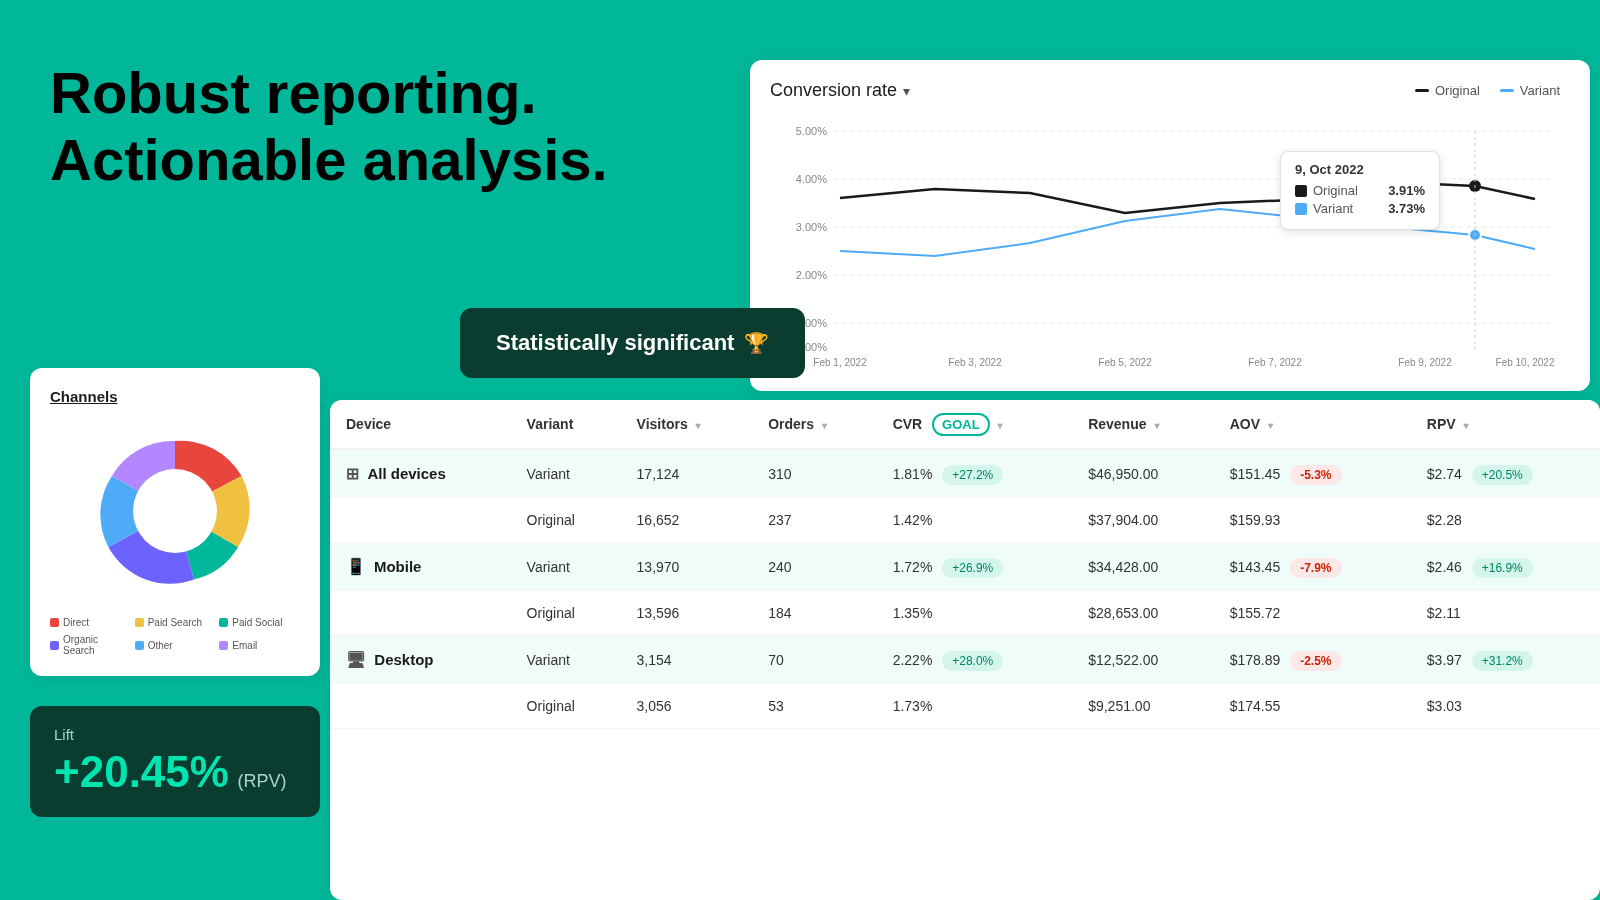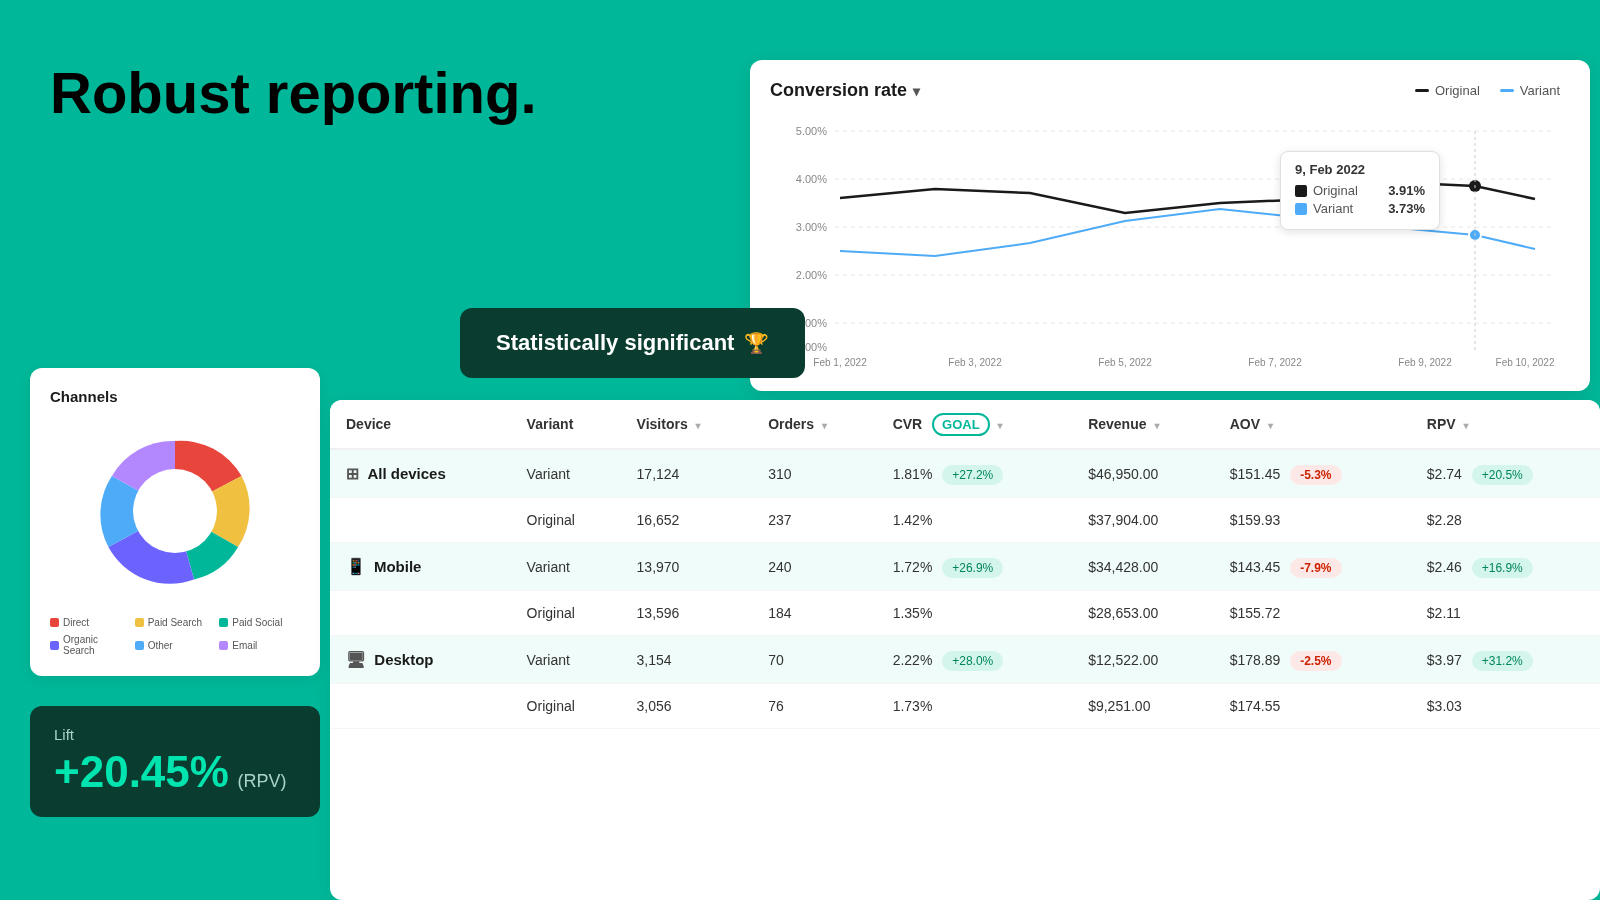--- a/index.html
+++ b/index.html
@@ -64,21 +64,21 @@
       box-shadow: 0 4px 20px rgba(0,0,0,0.1);
     }
     .chart-header {
       display: flex;
       align-items: center;
       justify-content: space-between;
       margin-bottom: 10px;
     }
     .chart-title {
       font-size: 18px;
-      font-weight: 700;
+      font-weight: 400;
       color: #1a1a1a;
       display: flex;
       align-items: center;
       gap: 6px;
     }
     .chart-legend {
       display: flex;
       gap: 20px;
       font-size: 13px;
       color: #555;
@@ -144,20 +144,21 @@
       border-radius: 12px;
       padding: 20px;
       z-index: 5;
       box-shadow: 0 4px 16px rgba(0,0,0,0.08);
     }
     .channels-title {
       font-size: 15px;
       font-weight: 600;
       color: #1a1a1a;
       margin-bottom: 16px;
+      text-decoration: underline;
     }
     .donut-container {
       display: flex;
       justify-content: center;
       margin-bottom: 16px;
     }
     .donut-svg { width: 180px; height: 180px; }
     .channels-legend {
       display: grid;
       grid-template-columns: 1fr 1fr 1fr;
@@ -301,20 +302,21 @@
       color: rgba(255,255,255,0.7);
     }
     .chevron-icon { font-size: 12px; }
   </style>
 </head>
 <body>
 
 <div class="hero">
   <h1 class="hero-title">
     <span>Robust reporting.</span><br>
+    <span>Actionable analysis.</span>
   </h1>
 </div>
 
 <div class="stat-sig-badge">
   <span>Statistically significant</span>
   <span class="trophy-icon">🏆</span>
 </div>
 
 <div class="chart-panel">
   <div class="chart-header">
@@ -361,21 +363,21 @@
 
       <text x="65" y="255" text-anchor="middle" font-size="10" fill="#888">Feb 1, 2022</text>
       <text x="200" y="255" text-anchor="middle" font-size="10" fill="#888">Feb 3, 2022</text>
       <text x="350" y="255" text-anchor="middle" font-size="10" fill="#888">Feb 5, 2022</text>
       <text x="500" y="255" text-anchor="middle" font-size="10" fill="#888">Feb 7, 2022</text>
       <text x="650" y="255" text-anchor="middle" font-size="10" fill="#888">Feb 9, 2022</text>
       <text x="750" y="255" text-anchor="middle" font-size="10" fill="#888">Feb 10, 2022</text>
     </svg>
     
     <div class="chart-tooltip">
-      <div class="tooltip-date">9, Feb 2022</div>
+      <div class="tooltip-date">9, Oct 2022</div>
       <div class="tooltip-row">
         <div class="tooltip-color" style="background:#1a1a1a;"></div>
         <span class="tooltip-label">Original</span>
         <span class="tooltip-value">3.91%</span>
       </div>
       <div class="tooltip-row">
         <div class="tooltip-color" style="background:#4dabf7;"></div>
         <span class="tooltip-label">Variant</span>
         <span class="tooltip-value">3.73%</span>
       </div>
@@ -513,21 +515,21 @@
         <td>2.22% <span class="tag-green">+28.0%</span></td>
         <td>$12,522.00</td>
         <td>$178.89 <span class="tag-red">-2.5%</span></td>
         <td>$3.97 <span class="tag-green">+31.2%</span></td>
       </tr>
 
       <tr class="original-row">
         <td></td>
         <td>Original</td>
         <td>3,056</td>
-        <td>76</td>
+        <td>53</td>
         <td>1.73%</td>
         <td>$9,251.00</td>
         <td>$174.55</td>
         <td>$3.03</td>
       </tr>
     </tbody>
   </table>
 </div>
 
 <div class="ped-search">

